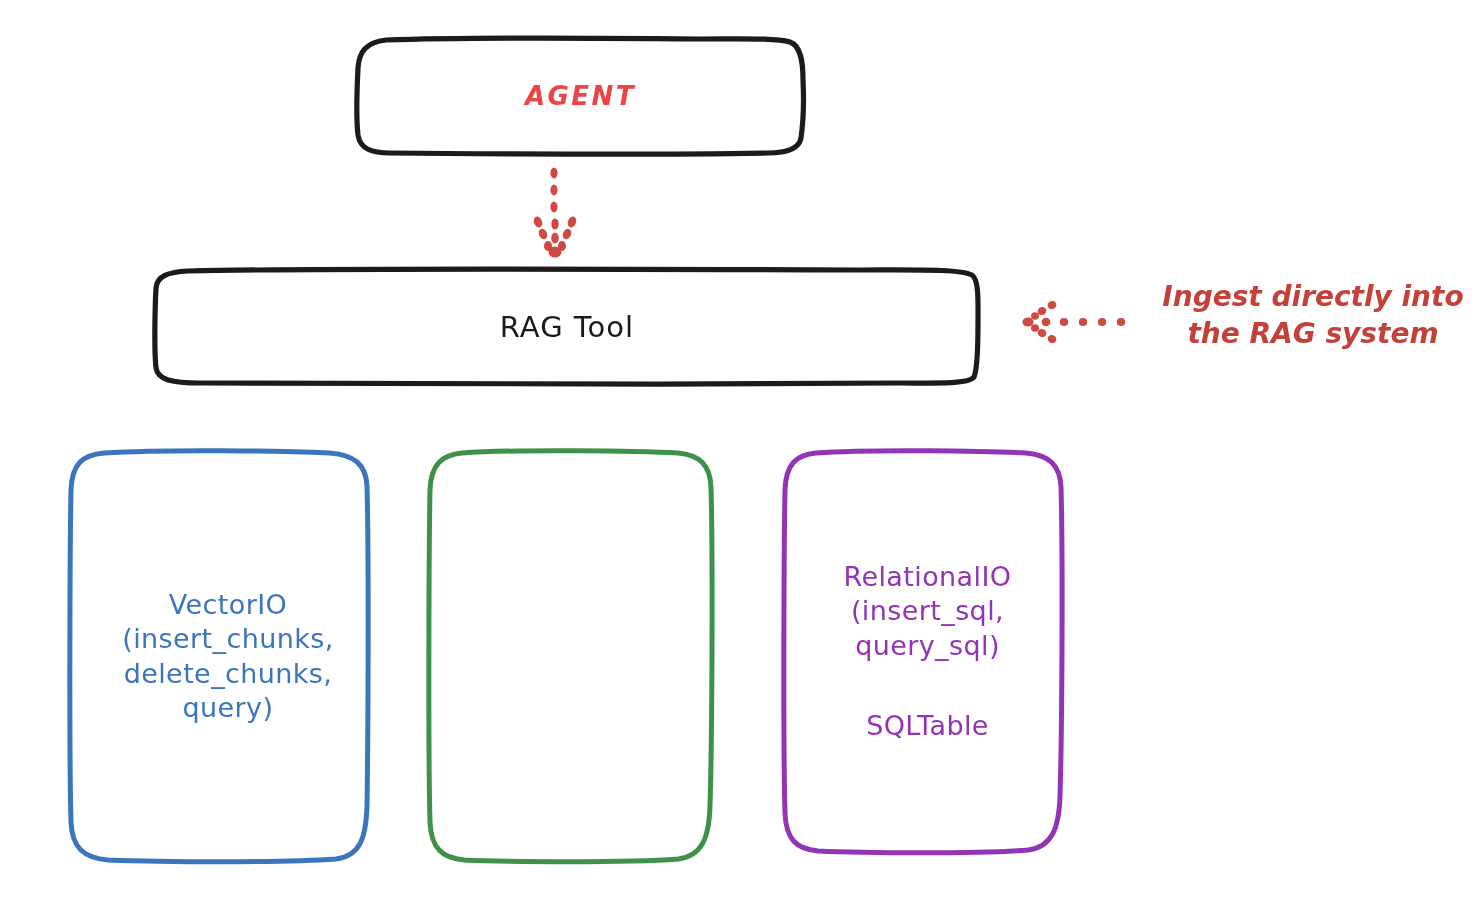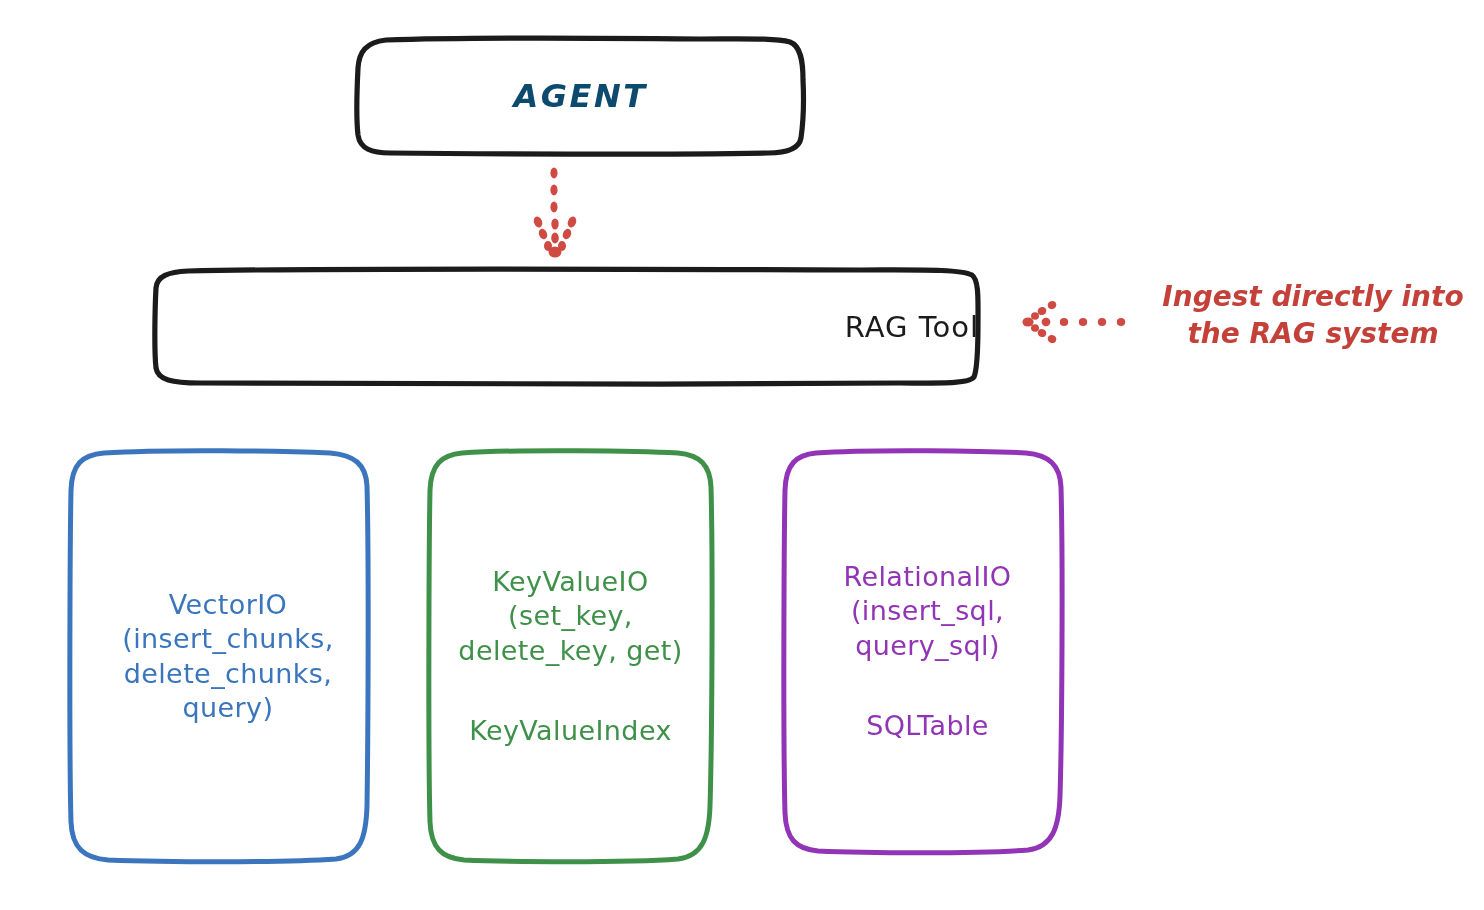--- a/index.html
+++ b/index.html
@@ -43,34 +43,33 @@
   }
 
   
   #node-agent {
     left: 357px;
     top: 39px;
     width: 447px;
     height: 115px;
   }
   #node-agent .node-label {
-    color: #0c4a6e;
-    font-size: 32px;
+    color: #ef4444;
+    font-size: 26px;
     font-style: italic;
     font-weight: 700;
     letter-spacing: 2.5px;
   }
 
   
   #node-ragtool {
     left: 155px;
     top: 270px;
     width: 824px;
     height: 114px;
-    align-items: flex-end;
   }
   #node-ragtool .node-label {
     color: #1b1b1b;
     font-size: 29px;
     font-weight: 500;
     letter-spacing: 1px;
   }
 
   
   #node-vector {
@@ -229,26 +228,20 @@
     <div class="node-label">RAG Tool</div>
   </div>
 
   <div class="node store" id="node-vector">
     <div class="node-label primary">VectorIO
 (insert_chunks,
 delete_chunks,
 query)</div>
   </div>
 
-  <div class="node store" id="node-keyvalue">
-    <div class="node-label primary">KeyValueIO
-(set_key,
-delete_key, get)</div>
-    <div class="node-label secondary">KeyValueIndex</div>
-  </div>
 
   <div class="node store" id="node-relational">
     <div class="node-label primary">RelationalIO
 (insert_sql,
 query_sql)</div>
     <div class="node-label secondary">SQLTable</div>
   </div>
 
   <div id="annotation-ingest">Ingest directly into
 the RAG system</div>

